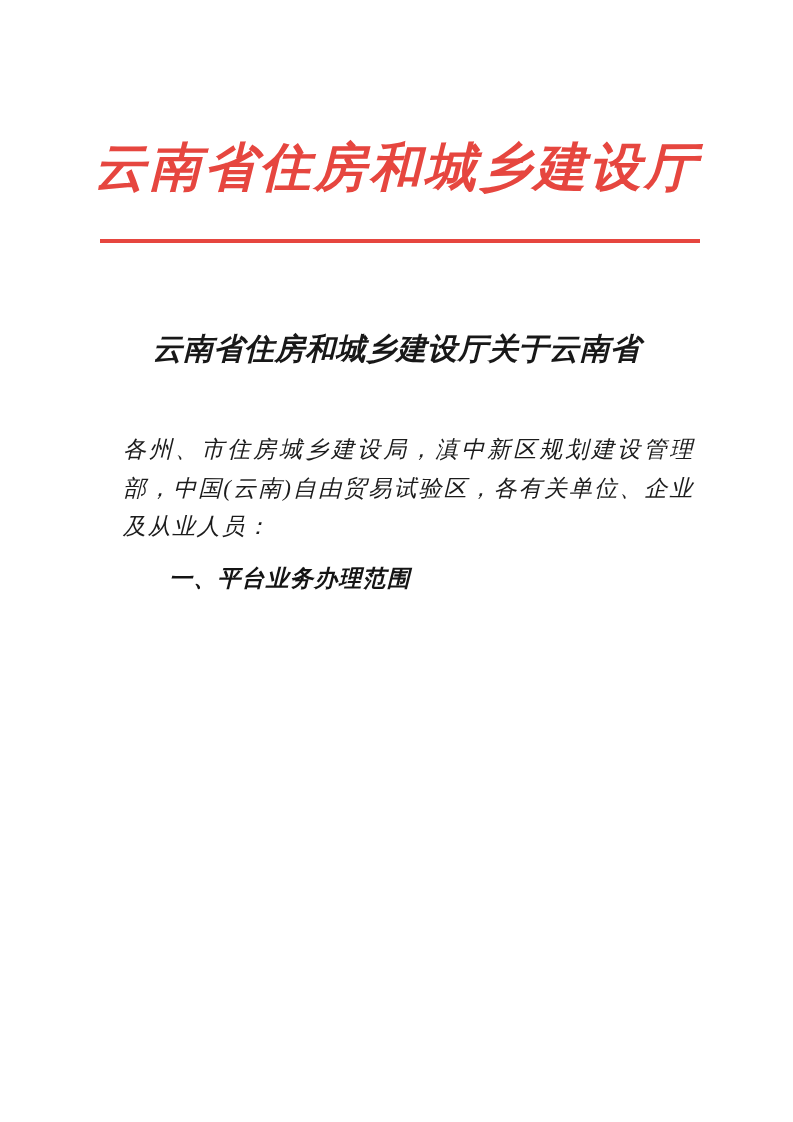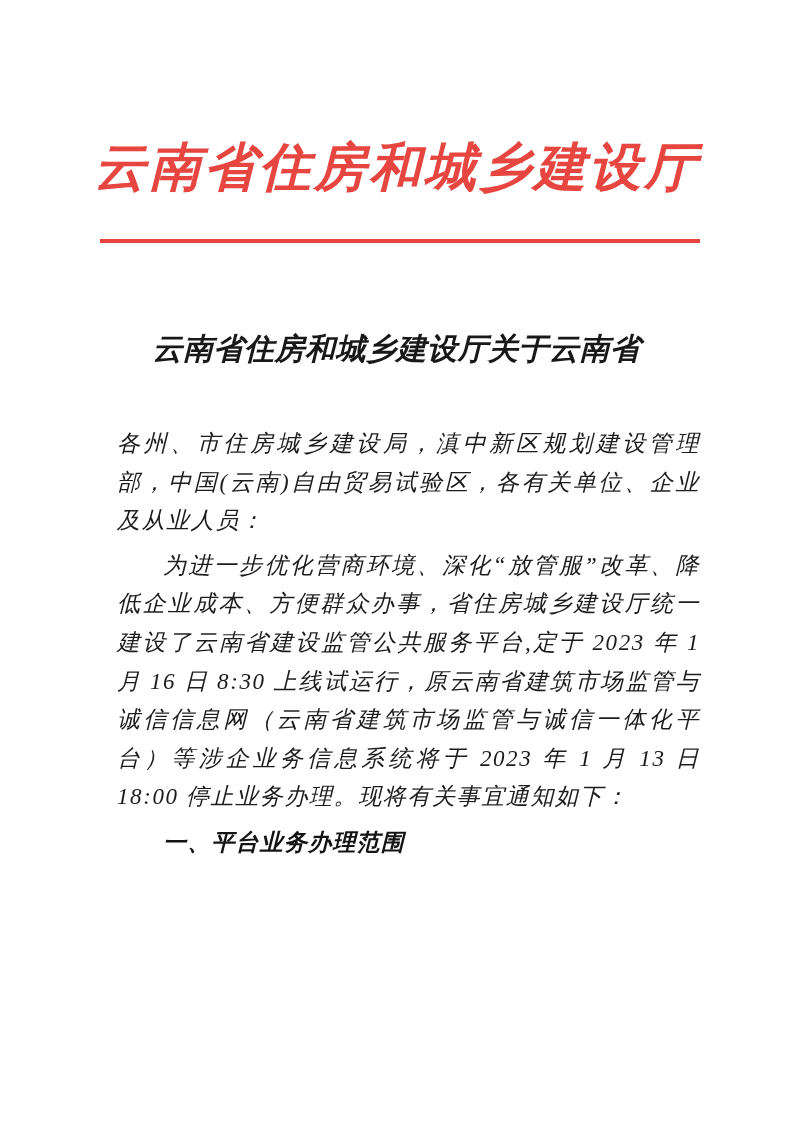--- a/index.html
+++ b/index.html
@@ -57,21 +57,21 @@
     left: 111px;
     width: 595px;
     font-size: 23px;
     line-height: 38.6px;
     letter-spacing: 1.6px;
     text-align: justify;
     text-justify: inter-character;
     color: #1c1c1c;
   }
   .doc-body p {
-    margin: 6px;
+    margin: 12px;
   }
   .indent {
     text-indent: 2em;
   }
   .section-heading {
     font-weight: bold;
     font-family: "Liberation Sans", "DejaVu Sans", sans-serif;
     letter-spacing: 1.2px;
     color: #141414;
   }
@@ -93,19 +93,18 @@
   <div class="letterhead">云南省住房和城乡建设厅</div>
 
   <div class="red-rule"></div>
 
   <div class="doc-title">
     <div>云南省住房和城乡建设厅关于云南省</div>
   </div>
 
   <div class="doc-body">
     <p class="salutation">各州、市住房城乡建设局，滇中新区规划建设管理部，中国(云南)自由贸易试验区，各有关单位、企业及从业人员：</p>
-    <p class="indent">为进一步优化营商环境、深化“放管服”改革、降低企业成本、方便群众办事，省住房城乡建设厅统一建设了云南省建设监管公共服务平台,定于 2023 年 1 月 16 日 8:30 上线试运行，原云南省建筑市场监管与诚信信息网（云南省建筑市场监管与诚信一体化平台）等涉企业务信息系统将于 2023 年 1 月 13 日 18:00 停止业务办理。现将有关事宜通知如下：</p>
     <p class="indent section-heading">一、平台业务办理范围</p>
   </div>
 
   <div class="page-number">— 1 —</div>
 
 </div>
 
 </body></html>

